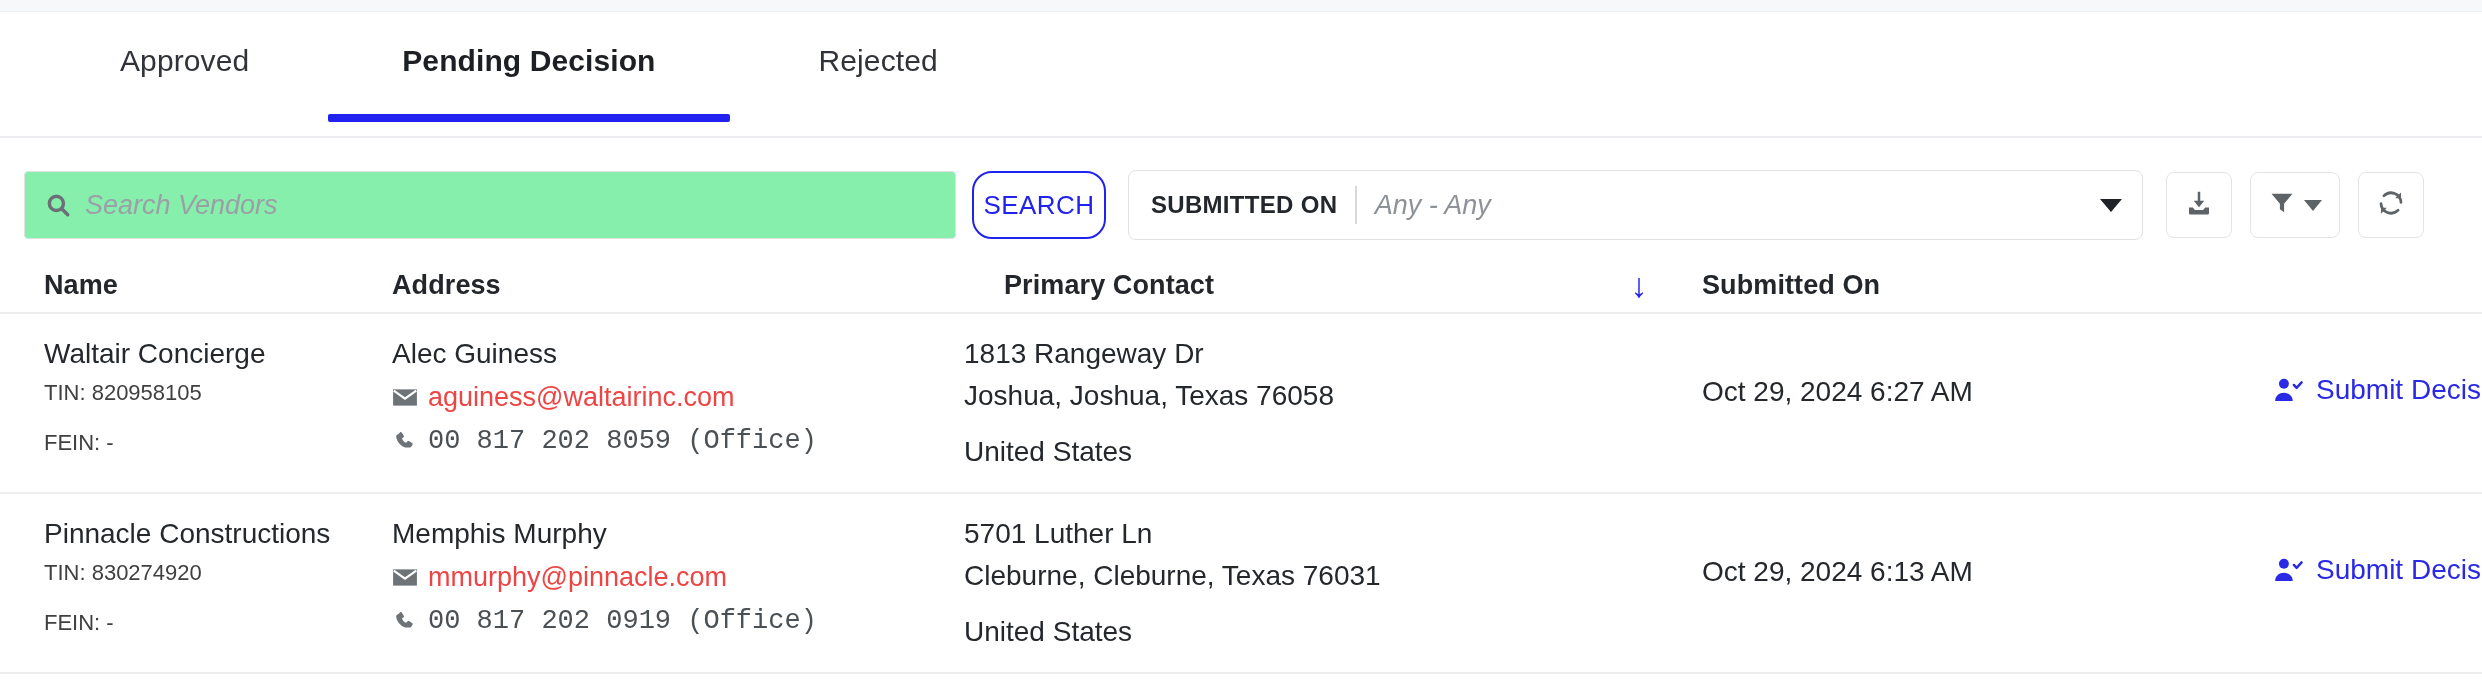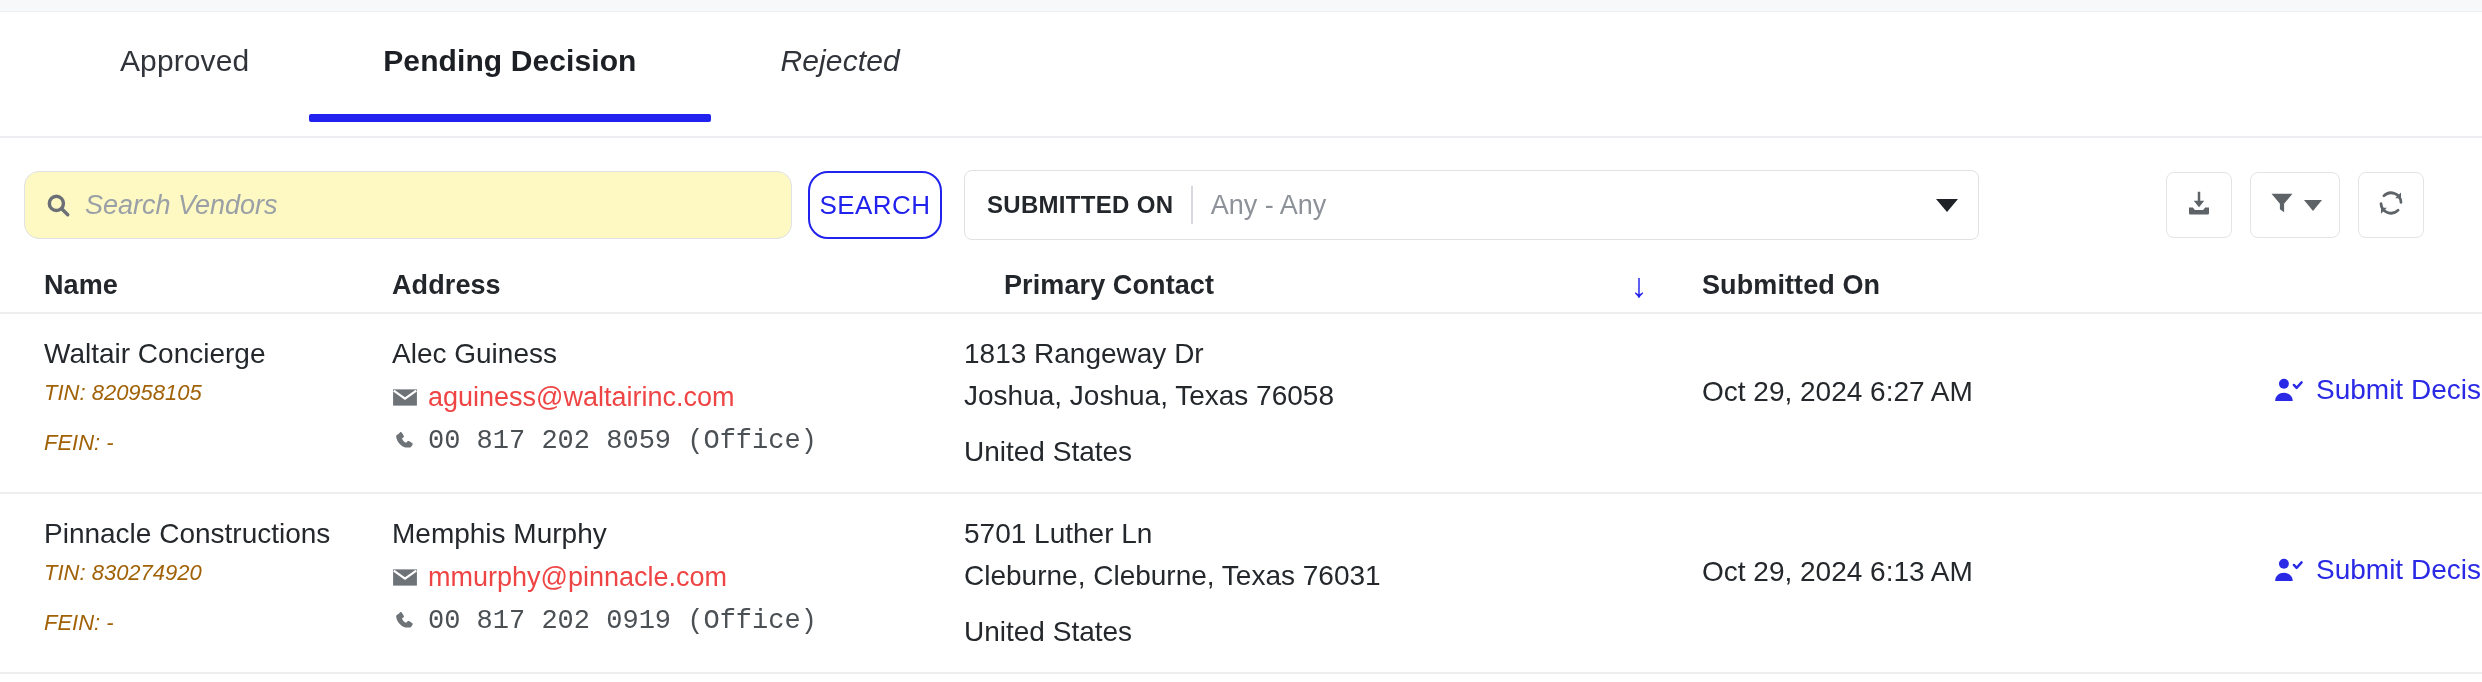--- a/index.html
+++ b/index.html
@@ -29,20 +29,21 @@
     position: relative;
     height: 126px;
     background: #ffffff;
     border-bottom: 2px solid #eceef1;
   }
   .tabs {
     display: flex;
     align-items: flex-start;
     height: 100%;
     padding-left: 60px;
+    gap: 19px;
   }
   .tab {
     position: relative;
     height: 100%;
     display: flex;
     align-items: center;
     padding: 0 0;
     margin-right: 0;
     cursor: pointer;
     user-select: none;
@@ -67,43 +68,43 @@
     height: 8px;
     border-radius: 2px;
     background: transparent;
   }
   .tab.active .underline {
     background: #2222ee;
   }
   
   .tab-approved  .tab-label { padding: 0 60px; }
   .tab-pending   .tab-label { padding: 0 74px; }
-  .tab-rejected  .tab-label { padding: 0 70px; font-style: italic; }
+  .tab-rejected  .tab-label { padding: 0 70px; }
 
   
   .toolbar {
     display: flex;
     align-items: center;
     padding: 30px 24px 0 24px;
     height: 104px;
   }
   .search-wrap {
     display: flex;
     align-items: center;
     flex: 0 0 auto;
   }
   .search-box {
-    width: 768px;
+    width: 932px;
     height: 68px;
     border: 1.5px solid #dfe1e5;
-    border-radius: 15px;
+    border-radius: 4px;
     display: flex;
     align-items: center;
     padding: 0 20px;
-    background: #fef9c3;
+    background: #86efac;
   }
   .search-icon {
     width: 26px; height: 26px;
     flex: 0 0 auto;
     margin-right: 12px;
     color: #6b6f76;
     display: flex; align-items: center; justify-content: center;
   }
   .search-input {
     border: none;
@@ -156,20 +157,21 @@
     white-space: nowrap;
   }
   .sf-divider {
     width: 1.5px;
     height: 38px;
     background: #d6d9dd;
     margin: 0 18px;
   }
   .sf-value {
     font-size: 27px;
+    font-style: italic;
     color: #8d9299;
     white-space: nowrap;
     flex: 1 1 auto;
   }
   .sf-caret {
     width: 0; height: 0;
     border-left: 11px solid transparent;
     border-right: 11px solid transparent;
     border-top: 13px solid #1f2328;
     margin-left: 12px;
@@ -246,25 +248,24 @@
   }
   .cell-line {
     font-size: 28px;
     color: #24282c;
     line-height: 1.0;
     margin-bottom: 14px;
     white-space: nowrap;
   }
   .cell-sub {
     font-size: 22px;
-    color: #a16207;
+    color: #404040;
     line-height: 1.0;
     margin-bottom: 13px;
     white-space: nowrap;
-    font-style: italic;
   }
   .cell-line:last-child, .cell-sub:last-child { margin-bottom: 0; margin-top: 28px; }
 
   .contact-row {
     display: flex;
     align-items: center;
     margin-bottom: 13px;
     white-space: nowrap;
   }
   .contact-row:last-child { margin-bottom: 0; font-family: Liberation Mono, monospace; }

